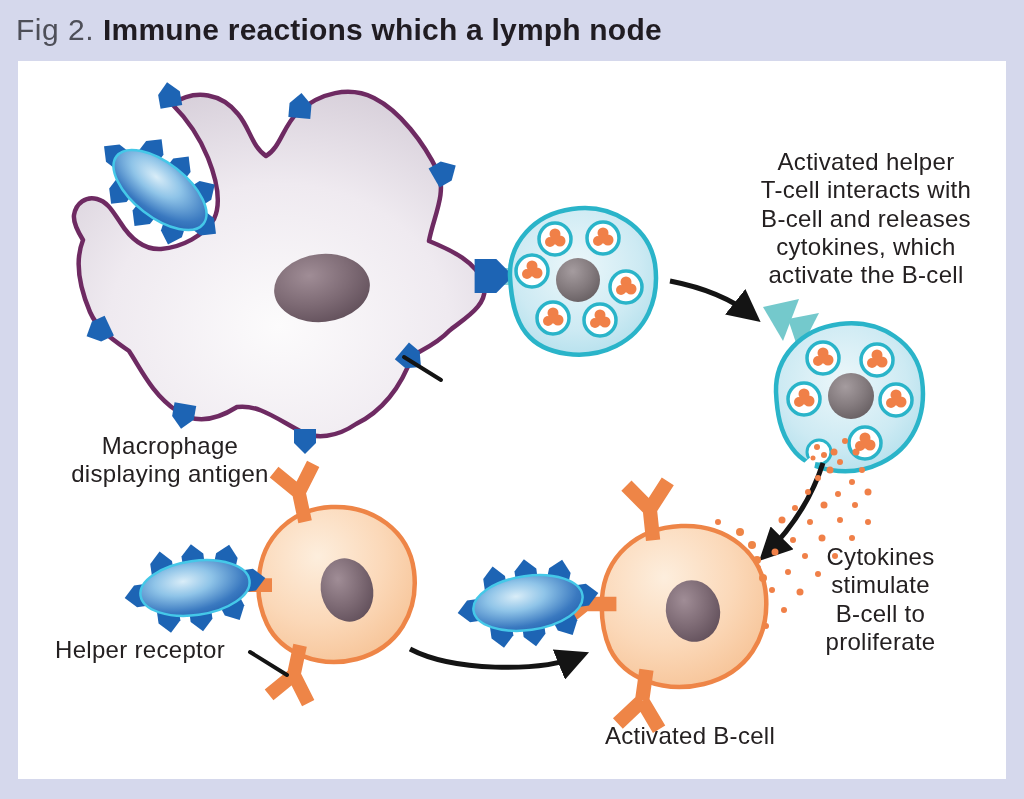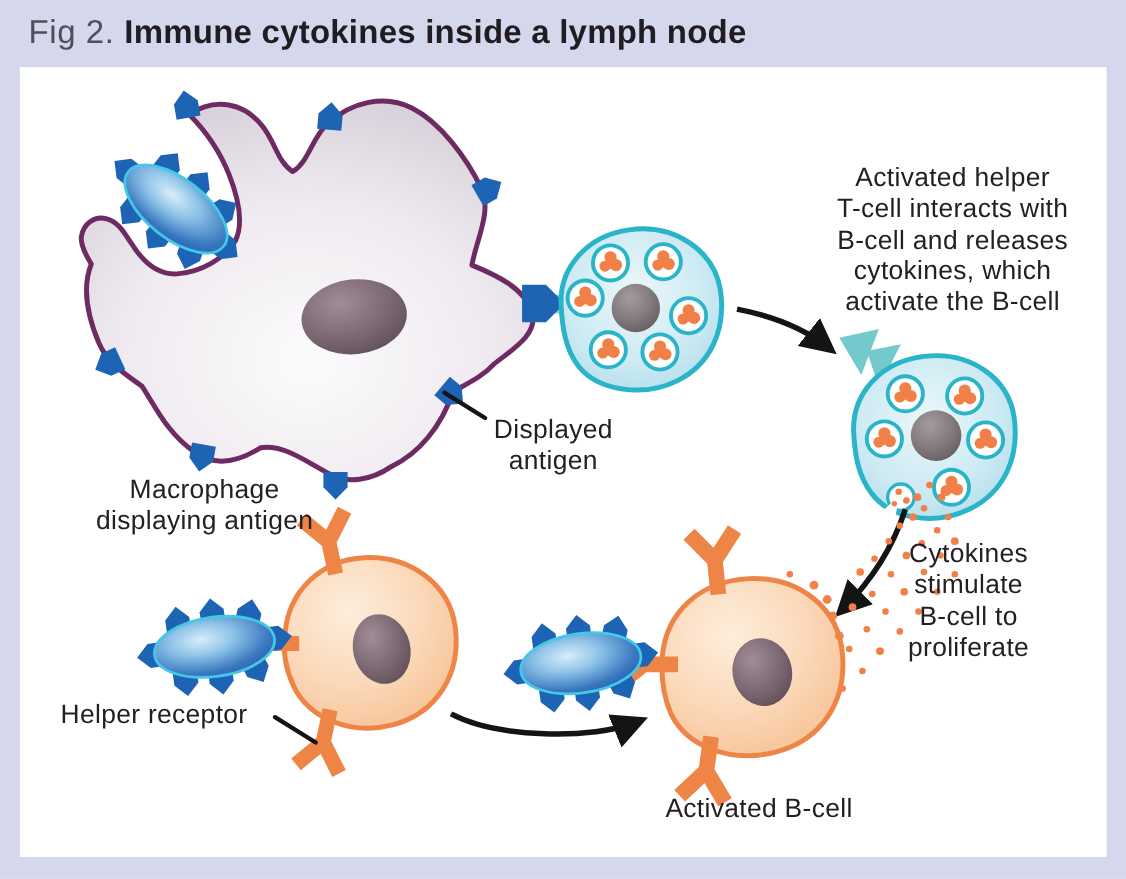--- a/index.html
+++ b/index.html
@@ -6,21 +6,21 @@
   .page{
     position:relative;
     width:1024px;height:799px;
     background:#d5d8ec;
     font-family:"Liberation Sans",sans-serif;
     overflow:hidden;
   }
   .title-bar{
     position:absolute;left:0;top:0;width:880px;height:60px;
     display:flex;align-items:center;
-    padding-left:26px;box-sizing:border-box;
+    padding-left:16px;box-sizing:border-box;
   }
   .fig-label{
     font-size:30px;color:#4e4f58;font-weight:400;margin-right:9px;
     letter-spacing:0.5px;
   }
   .fig-title{
     font-size:30px;color:#201c22;font-weight:700;letter-spacing:0.2px;
   }
   .canvas{
     position:absolute;left:18px;top:61px;width:988px;height:718px;
@@ -37,21 +37,21 @@
     letter-spacing:0.3px;
   }
 </style>
 </head>
 <body>
 
 <div class="page">
 
   <div class="title-bar">
     <span class="fig-label">Fig 2.</span>
-    <span class="fig-title">Immune cytokines inside a lymph node</span>
+    <span class="fig-title">Immune reactions which a lymph node</span>
   </div>
 
   <div class="canvas">
     <svg class="diagram-svg" width="988" height="718" viewBox="18 61 988 718">
       <defs>
         <radialGradient id="gradMacro" cx="50%" cy="68%" r="75%">
           <stop offset="0%" stop-color="#fcfbfc"></stop>
           <stop offset="55%" stop-color="#efeaf0"></stop>
           <stop offset="100%" stop-color="#d4ccd7"></stop>
         </radialGradient>
@@ -296,29 +296,27 @@
 
   </div>
 
 
   <div class="label" style="left:722px;top:148px;width:288px;">Activated helper
 T-cell interacts with
 B-cell and releases
 cytokines, which
 activate the B-cell</div>
 
-  <div class="label" style="left:423px;top:377px;width:160px;">Displayed
-antigen</div>
-
-  <div class="label" style="left:36px;top:432px;width:300px;">Macrophage
+
+  <div class="label" style="left:20px;top:432px;width:300px;">Macrophage
 displaying antigen</div>
 
   <div class="label" style="left:25px;top:636px;width:230px;">Helper receptor</div>
 
 
-  <div class="label" style="left:798px;top:490px;width:165px;">Cytokines
+  <div class="label" style="left:798px;top:543px;width:165px;">Cytokines
 stimulate
 B-cell to
 proliferate</div>
 
   <div class="label" style="left:545px;top:722px;width:290px;">Activated B-cell</div>
 
 </div>
 
 </body></html>

